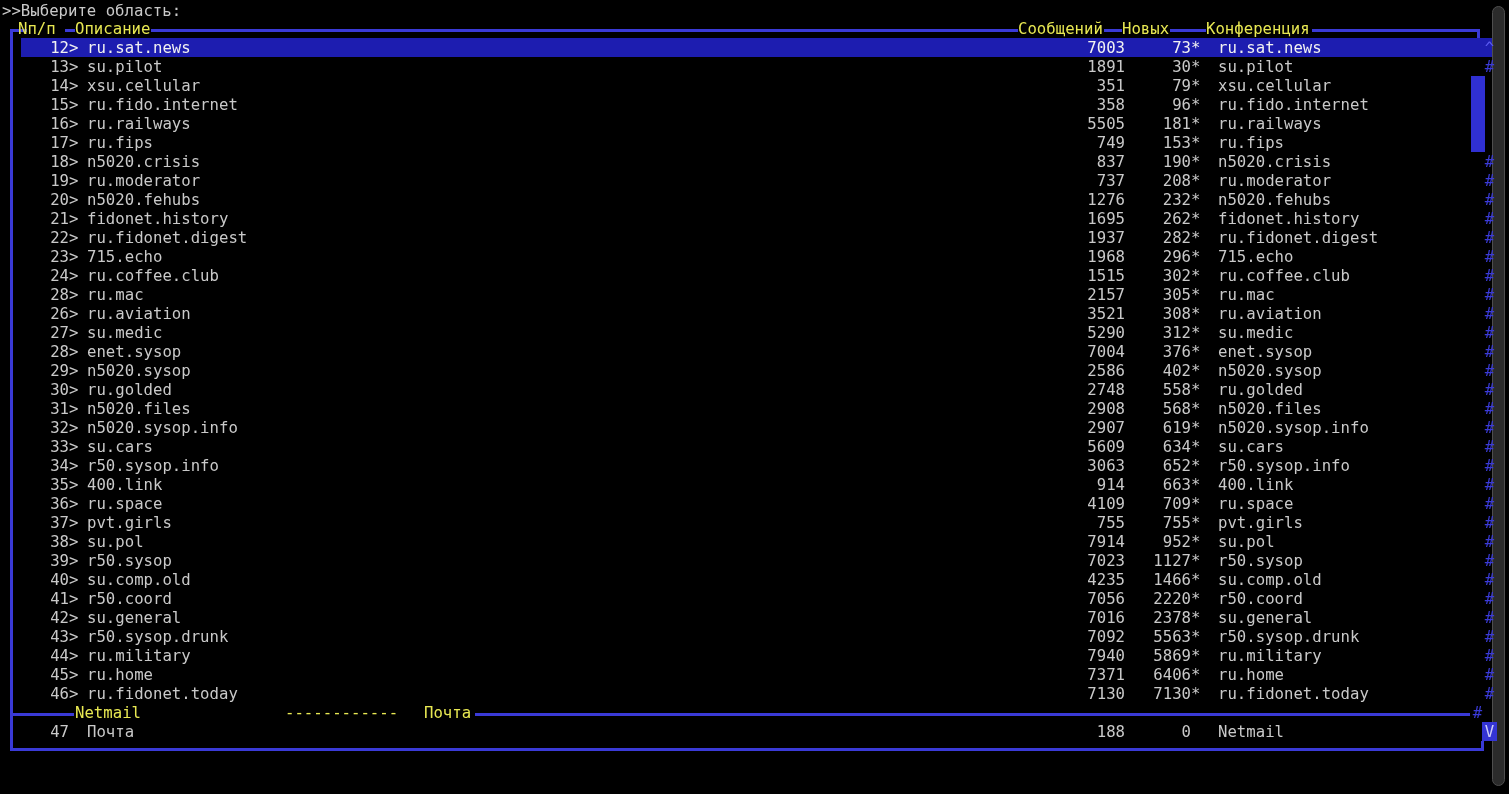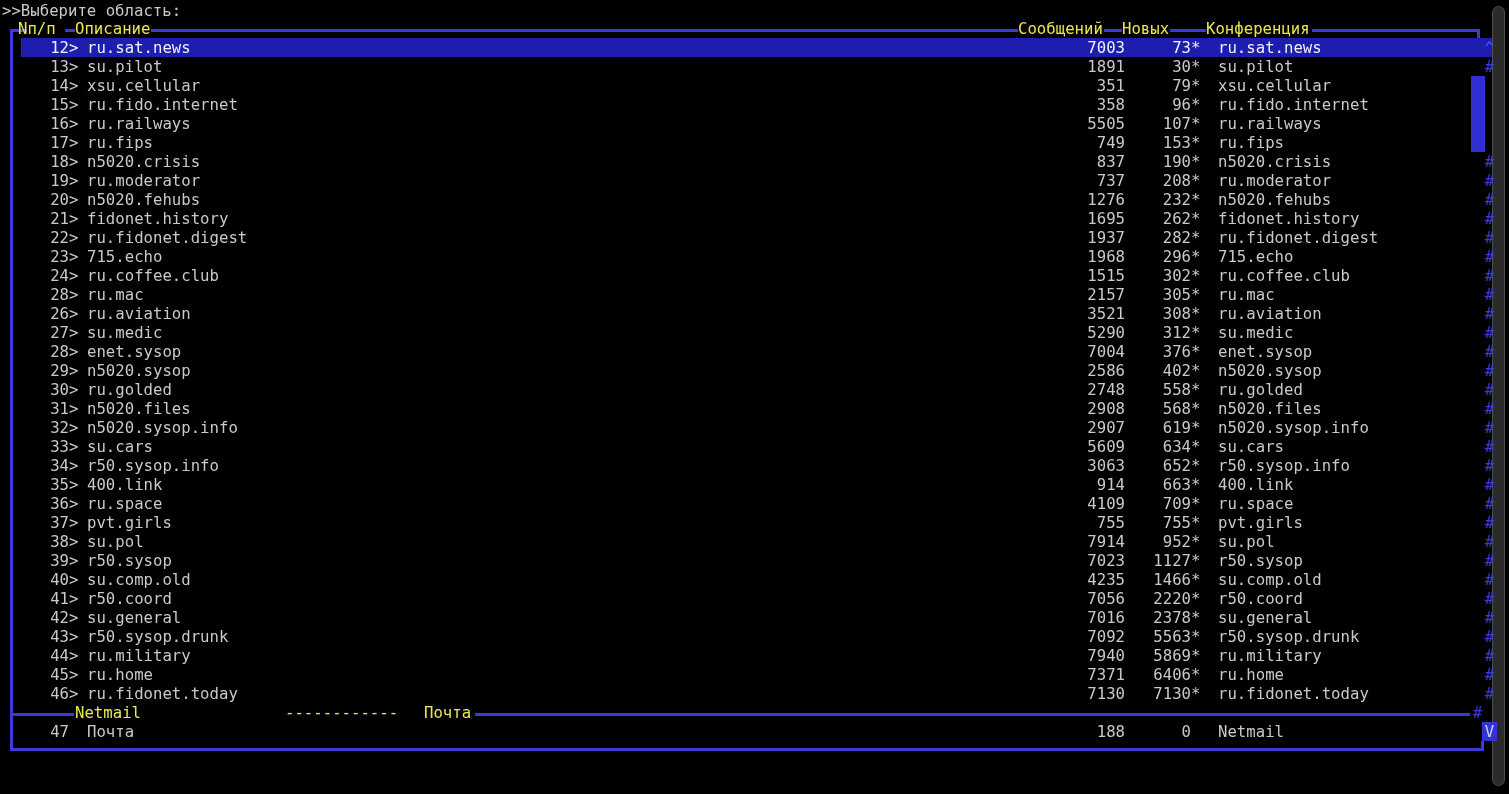--- a/index.html
+++ b/index.html
@@ -114,21 +114,21 @@
       <span class="c-new">96</span>
       <span class="c-star">*</span>
       <span class="c-conf">ru.fido.internet</span>
       <span class="c-scroll"></span>
     </div>
       <div class="row" style="top: 114px;">
       <span class="c-num">16</span>
       <span class="c-gt">&gt;</span>
       <span class="c-desc">ru.railways</span>
       <span class="c-msgs">5505</span>
-      <span class="c-new">107</span>
+      <span class="c-new">181</span>
       <span class="c-star">*</span>
       <span class="c-conf">ru.railways</span>
       <span class="c-scroll"></span>
     </div>
       <div class="row" style="top: 133px;">
       <span class="c-num">17</span>
       <span class="c-gt">&gt;</span>
       <span class="c-desc">ru.fips</span>
       <span class="c-msgs">749</span>
       <span class="c-new">153</span>

